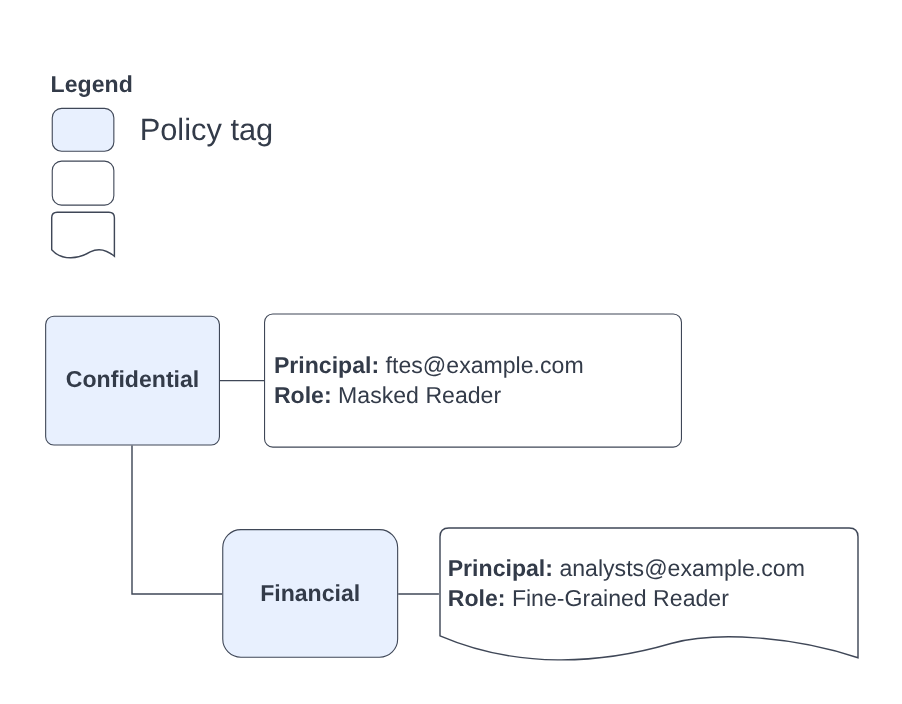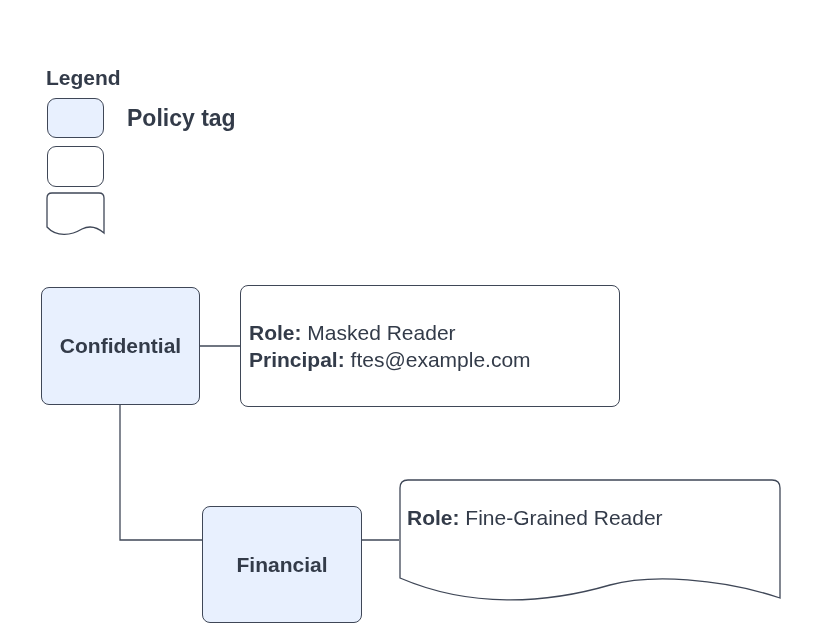--- a/index.html
+++ b/index.html
@@ -13,35 +13,35 @@
   .canvas{position:relative;width:820px;height:640px;background:var(--background);overflow:hidden;}
 
   
   .shape{position:absolute;box-sizing:border-box;border:1.3px solid var(--shape-stroke);background:var(--background);}
   .rounded{border-radius:9px;}
   .node{background:var(--policy-tag-fill);border-radius:8px;display:flex;align-items:center;justify-content:center;}
   .node .node-label{font-weight:bold;font-size:21px;color:var(--text);}
 
   
   .legend-title{position:absolute;left:46px;top:66px;font-size:21px;font-weight:bold;line-height:24px;}
-  .legend-label{position:absolute;left:127px;font-size:23px;font-weight:bold;line-height:24px;white-space:nowrap;}
+  .legend-label{position:absolute;left:127px;font-size:28px;font-weight:normal;line-height:24px;white-space:nowrap;}
   .swatch1{left:47px;top:98px;width:57px;height:40px;}
   .swatch2{left:47px;top:146px;width:57px;height:41px;}
 
   
   svg.overlay{position:absolute;left:0;top:0;width:820px;height:640px;z-index:1;pointer-events:none;}
   svg.overlay path.doc{fill:var(--background);stroke:var(--shape-stroke);stroke-width:1.3;}
   svg.overlay path.conn{fill:none;stroke:var(--shape-stroke);stroke-width:1.3;}
 
   
   .layer{position:absolute;left:0;top:0;width:820px;height:640px;z-index:2;pointer-events:none;}
   .layer > *{pointer-events:auto;}
 
   .node-confidential{left:41px;top:287px;width:159px;height:118px;}
-  .node-financial{left:202px;top:506px;width:160px;height:117px;}
+  .node-financial{left:202px;top:481px;width:160px;height:117px;border-radius:17px;}
 
   .card{position:absolute;box-sizing:border-box;border:1.3px solid var(--shape-stroke);background:var(--background);
         border-radius:8px;display:flex;flex-direction:column;justify-content:center;padding-left:8px;}
   .card-masking{left:240px;top:285px;width:380px;height:122px;}
   .card-line{font-size:21px;line-height:27px;white-space:nowrap;}
   .card-line .kv-key{font-weight:bold;}
 
   .doc-text{position:absolute;left:407px;top:504px;}
 </style>
 </head>
@@ -75,30 +75,34 @@
     <div class="shape node node-confidential">
       <span class="node-label">Confidential</span>
     </div>
 
     <div class="shape node node-financial">
       <span class="node-label">Financial</span>
     </div>
 
     <div class="card card-masking">
       <div class="card-line">
+        <span class="kv-key">Principal:</span>
+        <span class="kv-val">ftes@example.com</span>
+      </div>
+      <div class="card-line">
         <span class="kv-key">Role:</span>
         <span class="kv-val">Masked Reader</span>
-      </div>
-      <div class="card-line">
-        <span class="kv-key">Principal:</span>
-        <span class="kv-val">ftes@example.com</span>
       </div>
     </div>
 
     <div class="doc-text">
+      <div class="card-line">
+        <span class="kv-key">Principal:</span>
+        <span class="kv-val">analysts@example.com</span>
+      </div>
       <div class="card-line">
         <span class="kv-key">Role:</span>
         <span class="kv-val">Fine-Grained Reader</span>
       </div>
     </div>
   </div>
 
 </div>
 
 </body></html>

